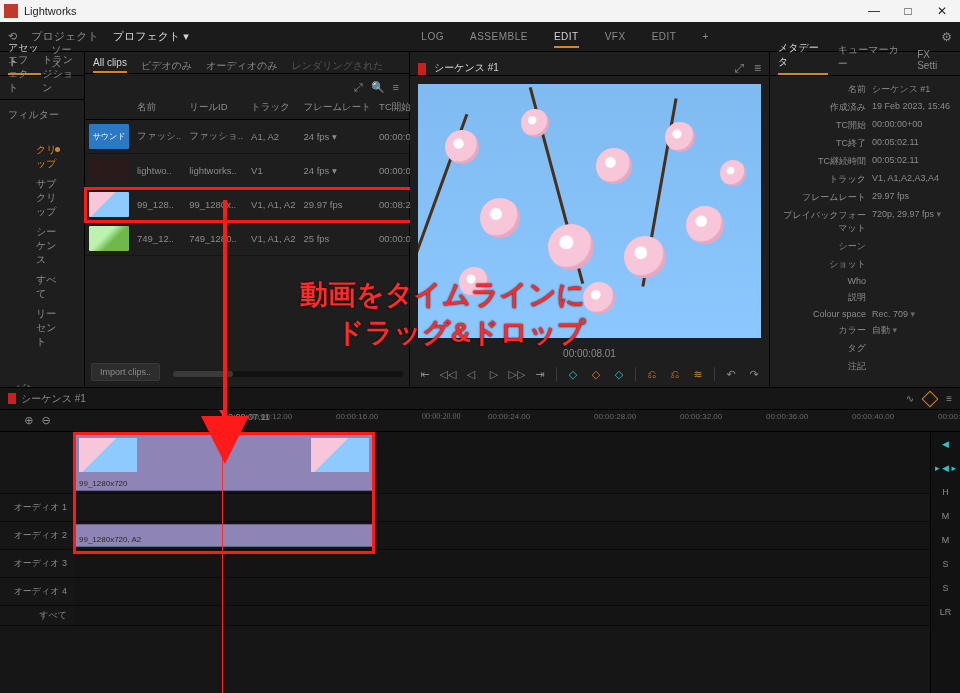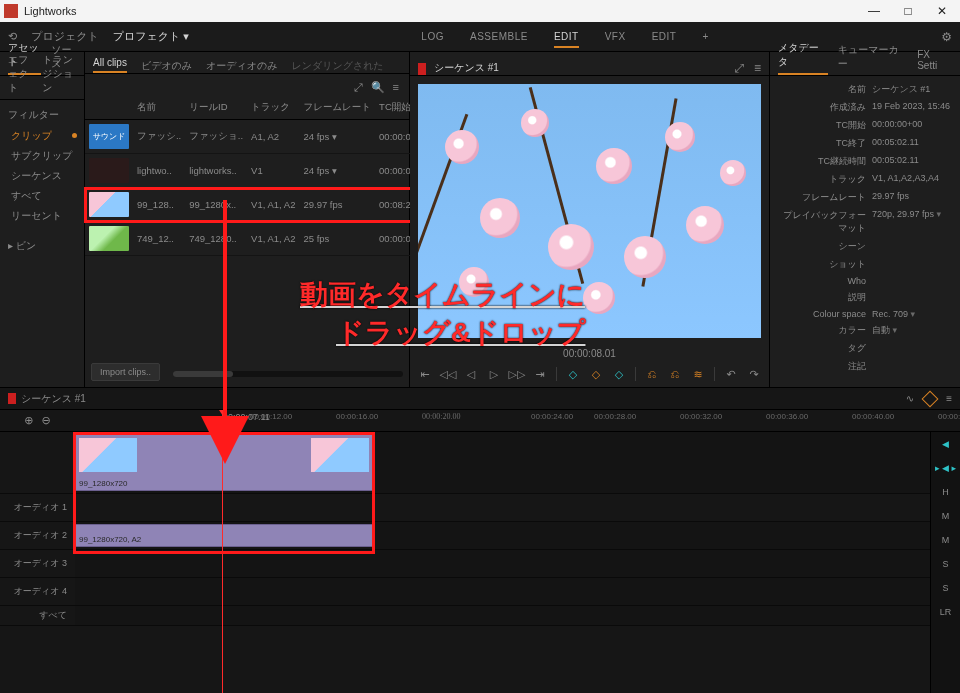--- a/index.html
+++ b/index.html
@@ -38,21 +38,21 @@
   .toprow .center .active{color:var(--text);border-bottom:2px solid var(--accent);padding-bottom:4px;margin-bottom:-6px;}
   .toprow .right-icons{display:flex;gap:10px;color:var(--text-dim);font-size:12px;}
   
   .main{position:absolute;left:0;right:0;top:52px;bottom:0;}
   
   .assets-panel{position:absolute;left:0;top:0;width:85px;bottom:306px;background:var(--panel);border-right:1px solid #000;}
   .assets-panel .tabs, .clips-panel .tabs, .meta-panel .tabs{height:24px;border-bottom:1px solid #000;display:flex;align-items:flex-end;gap:10px;padding:0 8px;font-size:10px;}
   .tab{color:var(--text-dim);padding-bottom:4px;}
   .tab.active{color:var(--text);border-bottom:2px solid var(--accent);}
   .assets-panel .filter-head{margin:8px 8px 4px;color:var(--text-dim);font-size:10px;}
-  .assets-panel .side-list{list-style:none;margin:1px;padding:0 0 6px 0;}
+  .assets-panel .side-list{list-style:none;margin:18px;padding:0 0 6px 8px;}
   .assets-panel .side-list li{padding:3px 8px 3px 10px;color:var(--text-dim);font-size:10px;}
   .assets-panel .side-list li.sel{color:var(--accent);position:relative;}
   .assets-panel .side-list li.sel::after{content:"";position:absolute;right:6px;top:7px;width:5px;height:5px;border-radius:50%;background:var(--accent);}
   .assets-panel .bin-row{padding:6px 8px;color:var(--text-dim);font-size:10px;}
   .assets-panel .bin-row::before{content:"▸ ";color:var(--text-dim);}
   .clips-panel{position:absolute;left:85px;top:0;width:325px;bottom:306px;background:var(--panel);border-right:1px solid #000;}
   .clips-panel .sub-tabs{height:22px;border-bottom:1px solid #000;display:flex;align-items:flex-end;gap:14px;padding:0 8px;font-size:10px;color:var(--text-dim);}
   .clips-panel .sub-tabs .active{color:var(--text);border-bottom:2px solid var(--accent);padding-bottom:3px;}
   .clips-panel table{width:100%;border-collapse:collapse;font-size:9.5px;margin-top:2px;}
   .clips-panel th{color:var(--text-dim);font-weight:400;text-align:left;padding:5px 4px;border-bottom:1px solid #000;white-space:nowrap;}
@@ -118,21 +118,21 @@
   .clip-aud{position:absolute;top:2px;bottom:2px;background:var(--purple);border:1px solid #6b608f;}
   .clip-aud .name{position:absolute;left:3px;bottom:2px;font-size:8px;color:#2a2a2a;}
   .playhead{position:absolute;top:22px;bottom:0;width:0;border-left:1px solid var(--title-red);z-index:5;}
   .playhead::before{content:"";position:absolute;top:0;left:-4px;width:0;height:0;border-left:4px solid transparent;border-right:4px solid transparent;border-top:6px solid var(--title-red);}
   .timeline .markers-col{position:absolute;right:0;top:44px;bottom:0;width:30px;background:#121212;border-left:1px solid #000;}
   .timeline .markers-col .m{height:24px;display:flex;align-items:center;justify-content:center;color:var(--text-dim);font-size:9px;}
   .timeline .markers-col .m.teal{color:#2ec2c7;}
   .red-tl-box{position:absolute;border:3px solid var(--red-box);pointer-events:none;z-index:6;}
 
   
-  .annot{position:absolute;z-index:30;pointer-events:none;text-decoration:underline;}
+  .annot{position:absolute;z-index:30;pointer-events:none;}
   .annot-text{color:var(--title-red);font-weight:800;font-size:28px;line-height:1.35;text-shadow:0 0 2px #000;white-space:nowrap;}
   .arrow-svg{position:absolute;z-index:29;pointer-events:none;}
 </style>
 </head>
 <body>
 
 <div class="titlebar">
   <div class="app-icon"></div>
   <div class="title">Lightworks</div>
   <div class="win-btns">
@@ -391,21 +391,21 @@
     <div class="ruler-row">
       <div class="zoom">
         <span>⊕</span>
         <span>⊖</span>
       </div>
       <div class="ruler" id="ruler">
         <span class="play-tc" style="left:148px;">00:00:07.11</span>
       <span class="tick" style="left: 175px;">00:00:12.00</span>
           <span class="tick" style="left: 261px;">00:00:16.00</span>
           <span class="tick" style="left: 347px; font-family: Liberation Serif, serif;">00:00:20.00</span>
-          <span class="tick" style="left: 456px;">00:00:24.00</span>
+          <span class="tick" style="left: 413px;">00:00:24.00</span>
           <span class="tick" style="left: 519px;">00:00:28.00</span>
           <span class="tick" style="left: 605px;">00:00:32.00</span>
           <span class="tick" style="left: 691px;">00:00:36.00</span>
           <span class="tick" style="left: 777px;">00:00:40.00</span>
           <span class="tick" style="left: 863px;">00:00:44.00</span>
         </div>
     </div>
     <div class="tracks">
       <div class="tr video">
         <div class="lane">

